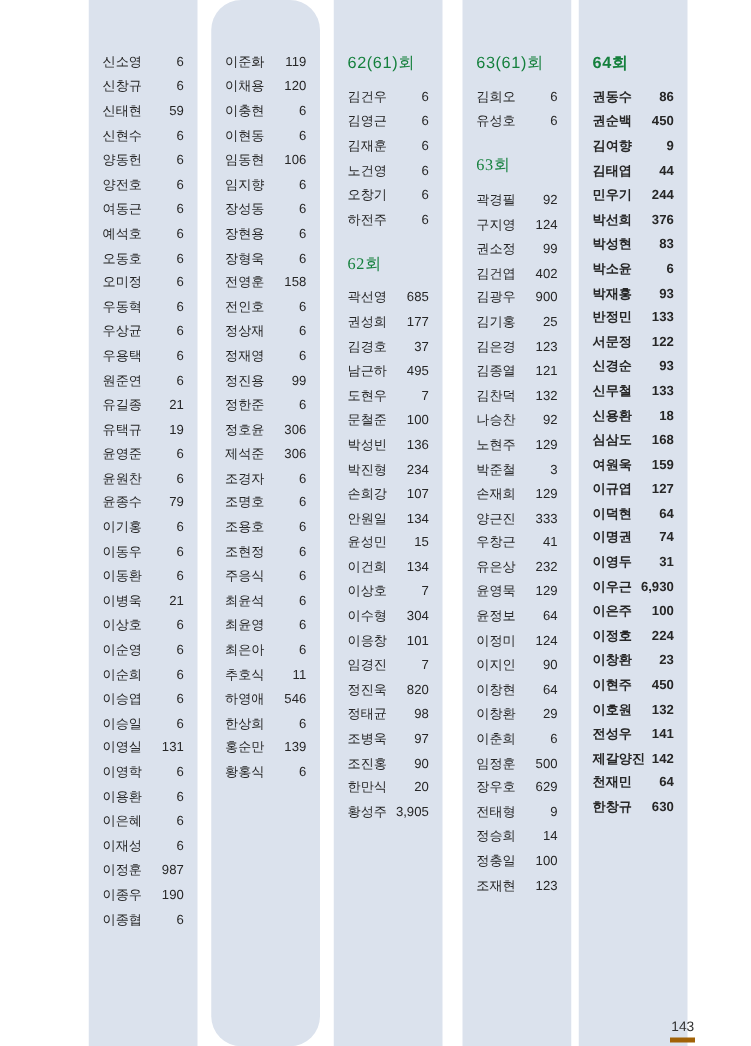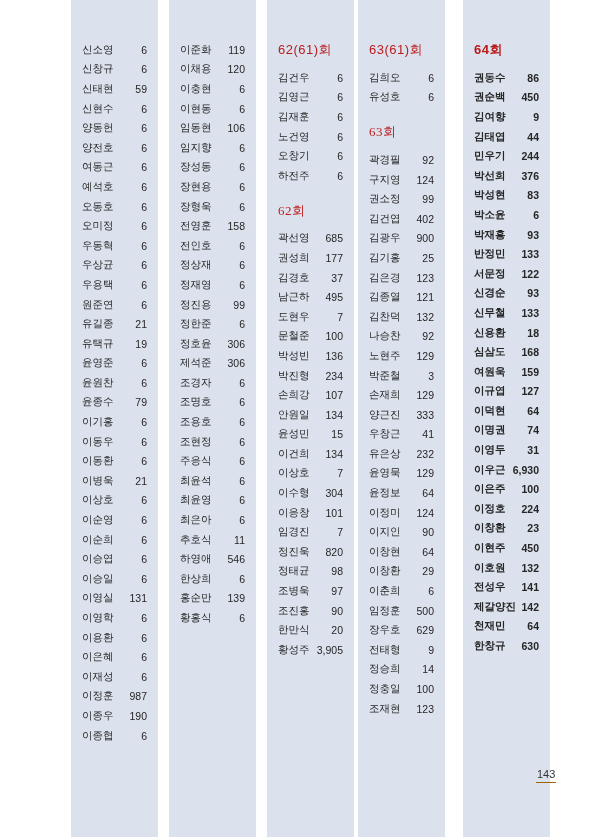--- a/index.html
+++ b/index.html
@@ -8,46 +8,47 @@
     font-family:"Liberation Sans","DejaVu Sans",sans-serif;
     overflow:hidden;
   }
   .strip{
     position:absolute;top:0;bottom:0;width:87px;
     background:#dbe2ed;
     padding-top:40px;
     box-sizing:border-box;
   }
   .strip.c1{left:71px;}
-  .strip.c2{left:169px;}
+  .strip.c2{left:169px;border-radius:24px;}
   .strip.c3{left:267px;}
-  .strip.c4{left:358px;}
+  .strip.c4{left:370px;}
   .strip.c5{left:463px;font-weight:bold;}
   .row{
     display:flex;justify-content:space-between;align-items:center;
     height:19.6px;padding:0 11px;
     font-size:10.5px;color:#262626;
     white-space:nowrap;
   }
   .row .name{text-align:left;}
   .row .value{text-align:right;}
   .section-header{
     height:20px;line-height:20px;
     padding:0 11px;margin-bottom:8px;
-    font-size:13px;color:#b91c1c;
+    font-size:13px;color:#15803d;
     letter-spacing:0.5px;
   }
   .section-header.gap{margin-top:15px;font-family:Liberation Serif, serif;}
   .page-number{
     position:absolute;top:768px;left:536px;
     font-size:11px;color:#333;
   }
   .page-number span{
     display:inline-block;padding:0 1px 2px 1px;
-    border-bottom:1px solid #a16207;
+    border-bottom:4px solid #a16207;
+    margin-top:48px;
   }
 </style>
 </head>
 <body>
 
 <div class="strip c1">
     <div class="row">
       <span class="name">신소영</span>
       <span class="value">6</span>
     </div>

